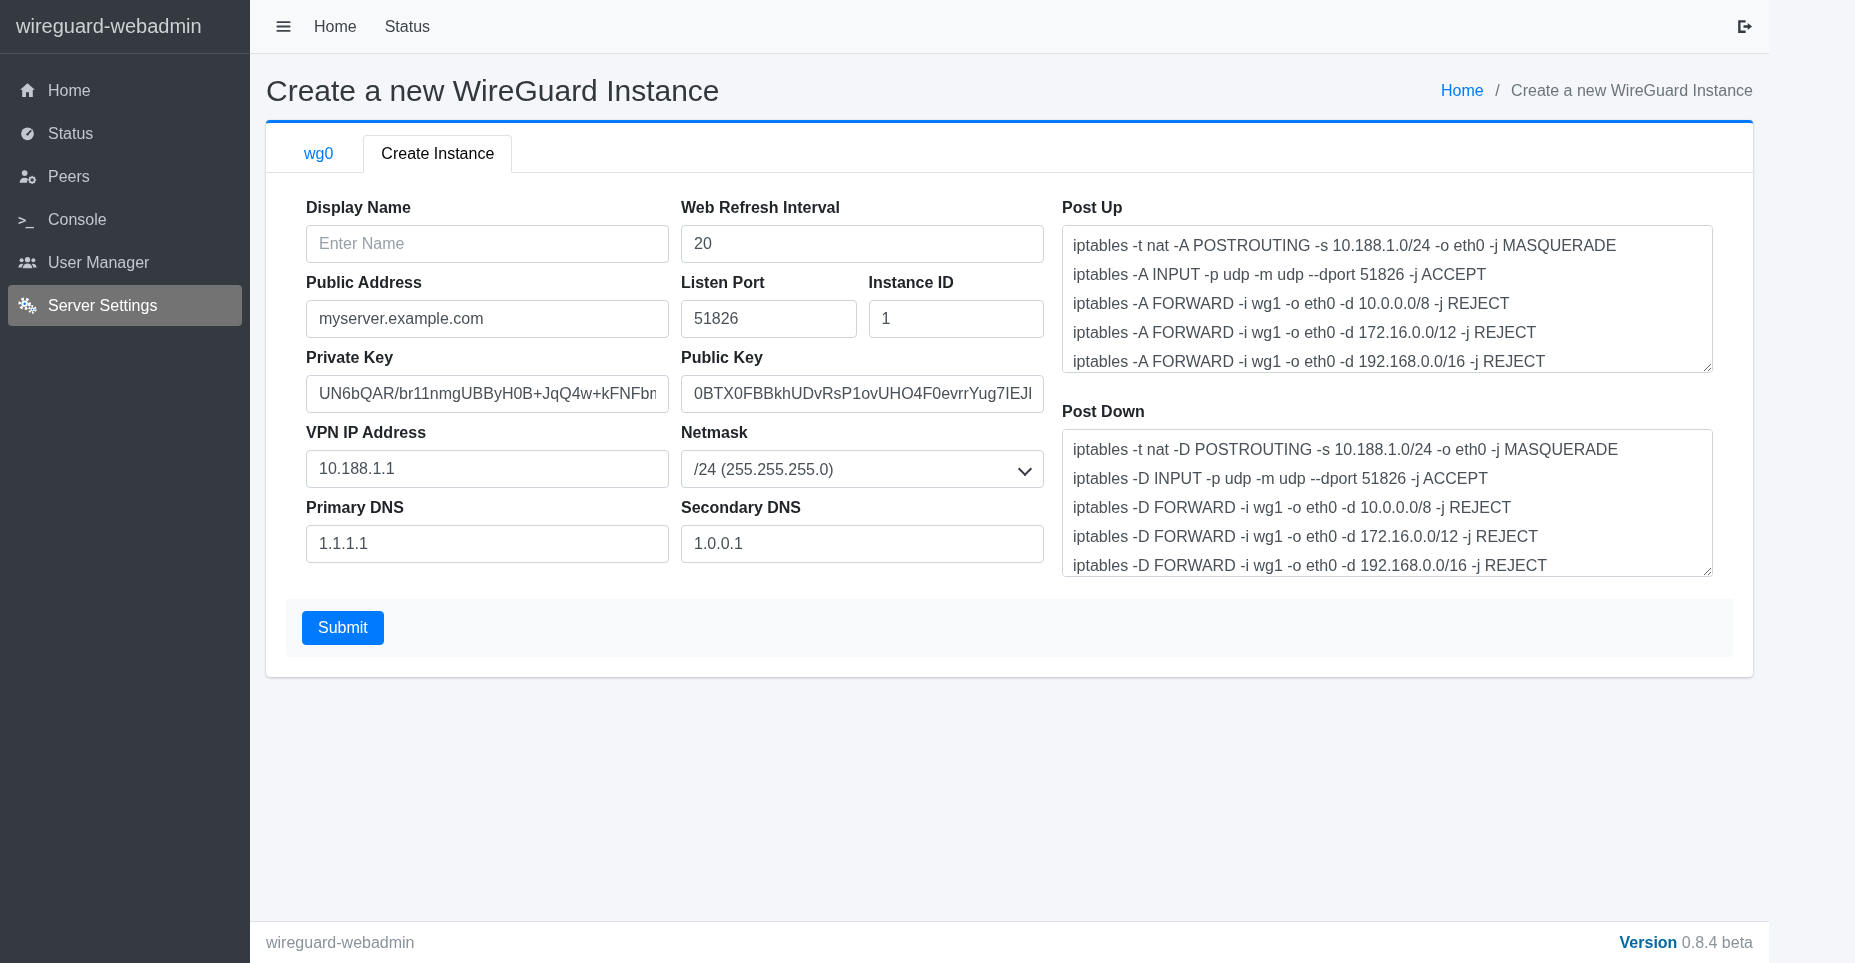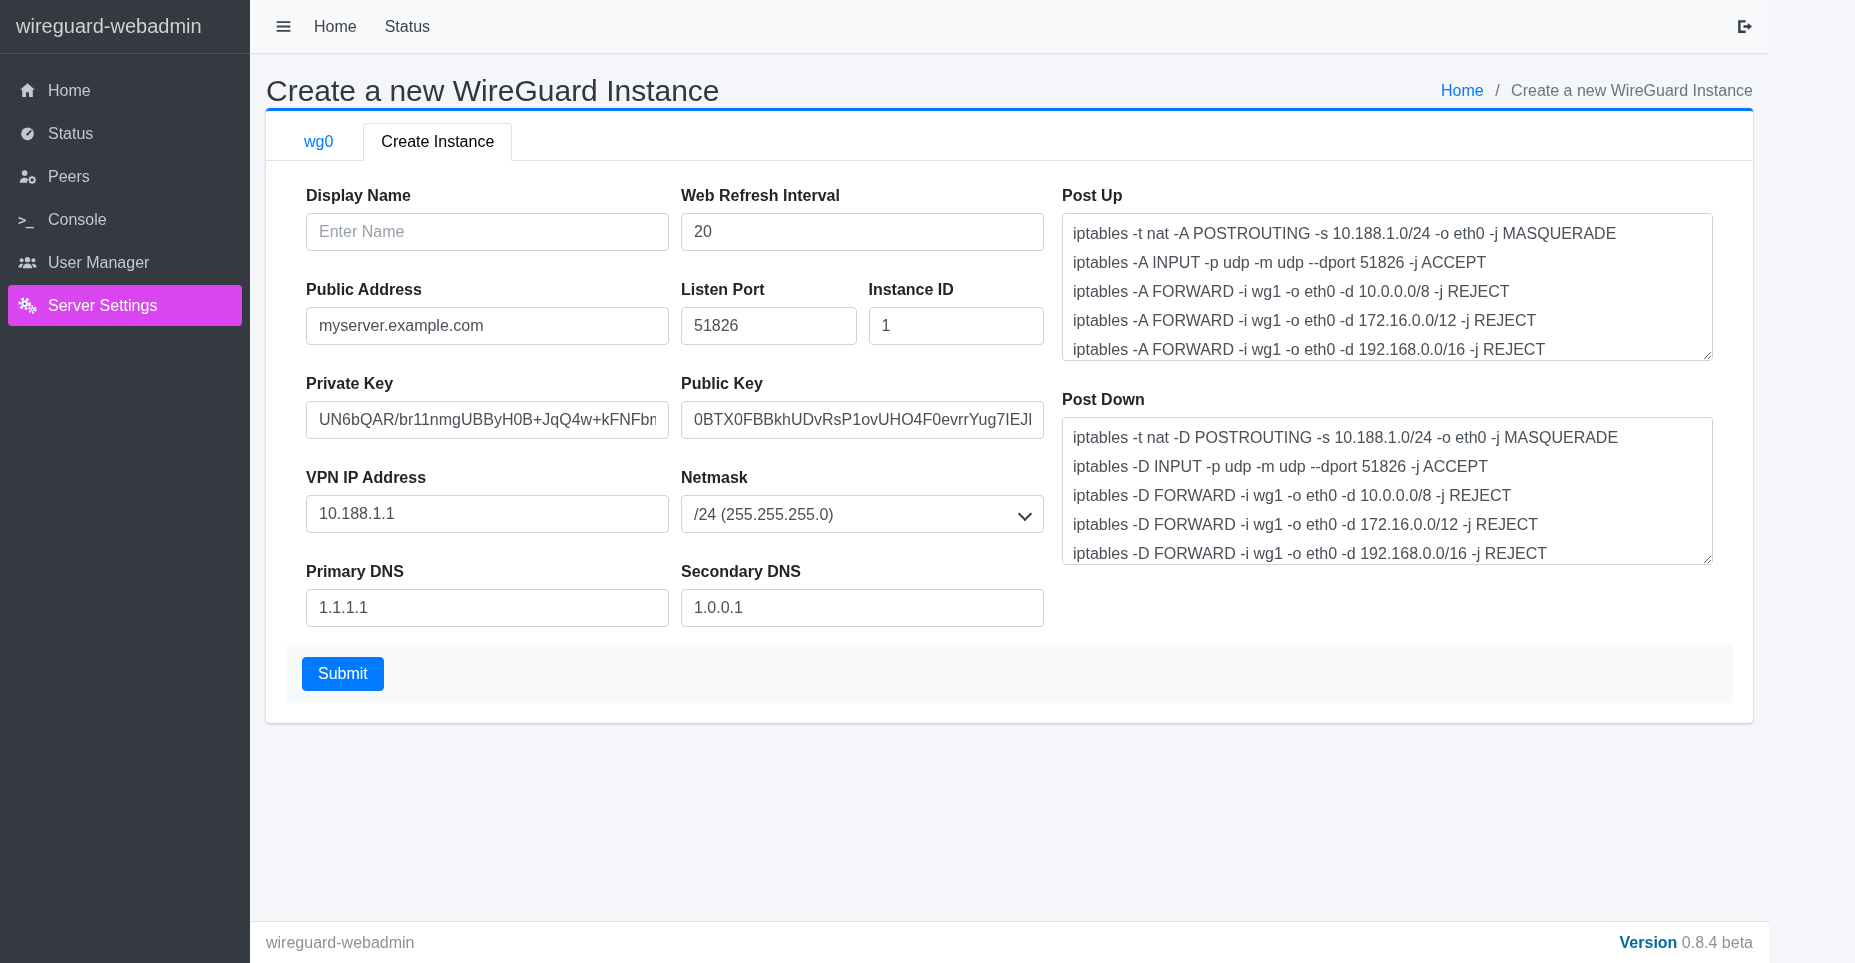--- a/index.html
+++ b/index.html
@@ -10,59 +10,59 @@
 
   
   .sidebar { width:250px; flex:0 0 250px; background:#343a40; color:#c2c7d0; display:flex; flex-direction:column; }
   .brand { height:54px; display:flex; align-items:center; padding:0 16px; font-size:20px; color:#ccd1d6;
            border-bottom:1px solid #4b545c; white-space:nowrap; overflow:hidden; }
   .nav-list { padding:14px 0 0 0; list-style:none; }
   .nav-item { --cut:#343a40; display:flex; align-items:center; height:41px; margin:2px 8px; padding:0 10px;
               border-radius:4px; color:#c2c7d0; cursor:pointer; text-decoration:none; }
   .nav-item .ic { width:30px; flex:0 0 30px; display:flex; align-items:center; justify-content:flex-start; color:#c2c7d0; }
   .nav-item svg { width:19px; height:17px; fill:currentColor; }
-  .nav-item.active { --cut:#007bff; background:#d946ef; color:#fff; }
+  .nav-item.active { --cut:#007bff; background:#737373; color:#fff; }
   .nav-item.active .ic { color:#fff; }
   .term-ic { font-family:"DejaVu Sans Mono", monospace; font-weight:bold; font-size:14px; letter-spacing:-1px; }
 
   
   .main { flex:1; display:flex; flex-direction:column; min-width:0; }
 
   .topnav { height:54px; flex:0 0 54px; background:#f8f9fa; border-bottom:1px solid #dee2e6;
             display:flex; align-items:center; padding:0 16px; }
   .topnav .burger { width:34px; height:34px; display:flex; align-items:center; justify-content:center;
                     color:#3e444a; cursor:pointer; }
   .topnav .burger svg { width:17px; height:17px; fill:currentColor; }
   .topnav a.nav-link { color:#3e444a; text-decoration:none; padding:0 14px; cursor:pointer; }
   .topnav .spacer { flex:1; }
   .topnav .logout { color:#343a40; cursor:pointer; display:flex; align-items:center; }
   .topnav .logout svg { width:19px; height:17px; fill:currentColor; }
 
   .content { flex:1; overflow:hidden; }
-  .content-header { display:flex; align-items:center; justify-content:space-between; padding:20px 16px 0; }
+  .content-header { display:flex; align-items:center; justify-content:space-between; padding:20px 16px 12px; }
   .content-header h1 { font-size:30px; font-weight:500; color:#32383e; }
   .breadcrumb { font-size:16px; color:#6c757d; }
   .breadcrumb a { color:#007bff; text-decoration:none; cursor:pointer; }
   .breadcrumb .sep { margin:0 7px; color:#6c757d; }
 
   
   .card-wrap { padding:0 16px; }
   .card { background:#fff; border-top:3px solid #007bff; border-radius:4px;
           box-shadow:0 0 1px rgba(0,0,0,.125), 0 1px 3px rgba(0,0,0,.2); }
   .tabs { display:flex; padding:12px 0 0 20px; border-bottom:1px solid #dee2e6; list-style:none;gap:12px; }
   .tab { padding:9px 17px; font-size:16px; color:#007bff; cursor:pointer;
          border:1px solid transparent; border-radius:4px 4px 0 0; margin-bottom:-1px; }
   .tab.active { background:#fff; border-color:#dee2e6 #dee2e6 #fff #dee2e6; color:#000000;text-align:center; }
 
   .card-body { padding:26px 20px 20px; }
   .form-grid { display:flex; gap:18px; padding:0 20px; }
   .form-left { width:738px; flex:0 0 738px; }
   .form-right { flex:1; min-width:0; }
 
-  .frow { display:flex; gap:12px; margin-bottom:30px; }
+  .frow { display:flex; gap:12px; margin-bottom:11px; }
   .field { flex:1; min-width:0; }
   .field.fixed { flex:0 0 363px; }
   label { display:block; font-weight:700; font-size:16px; color:#212529; margin-bottom:8px; }
   input[type="text"], select, textarea {
       width:100%; border:1px solid #ced4da; border-radius:4px; background:#fff;
       font-family:"Liberation Sans", sans-serif; font-size:16px; color:#495057; outline:none; }
   input[type="text"] { height:38px; padding:6px 12px; }
   input::placeholder { color:#979fa7; }
   .select-wrap { position:relative; }
   select { height:38px; padding:6px 30px 6px 12px; appearance:none; -webkit-appearance:none; cursor:pointer; }

